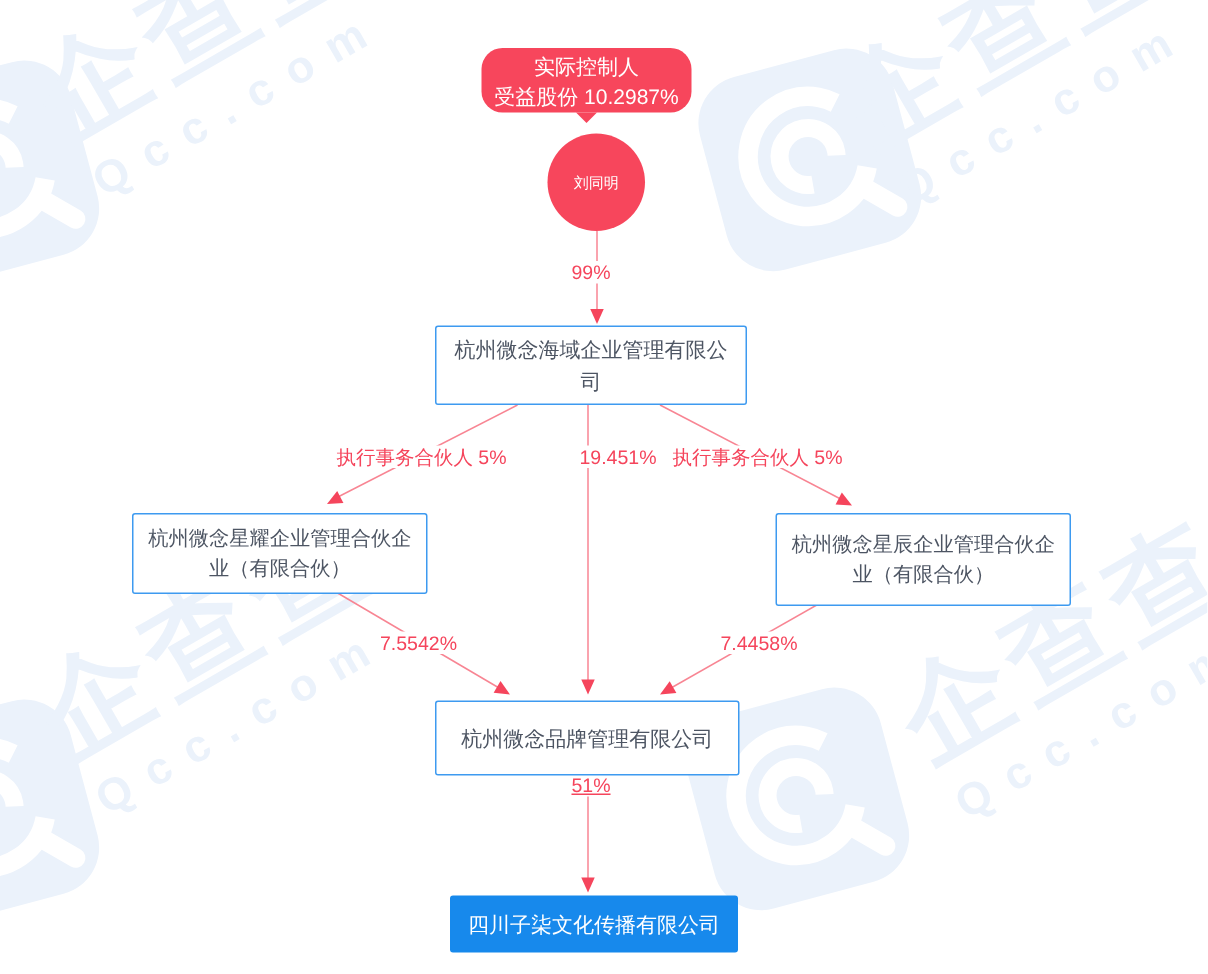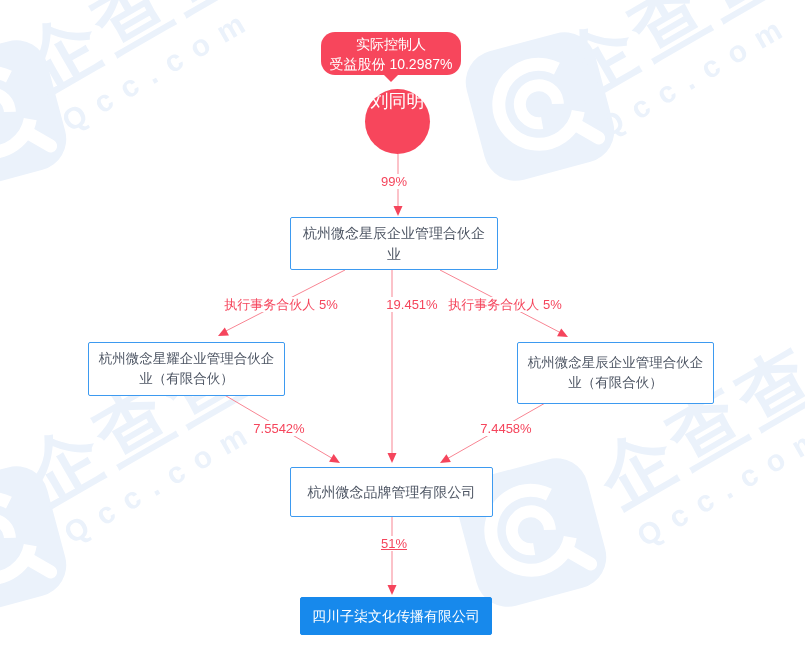--- a/index.html
+++ b/index.html
@@ -47,21 +47,21 @@
     color:#ffffff;font-size:14px;line-height:20px;text-align:center;
     display:flex;flex-direction:column;justify-content:center;
   }
   .tooltip-pointer{
     position:absolute;left:50%;bottom:-7px;transform:translateX(-50%);
     width:0;height:0;border-left:7px solid transparent;border-right:7px solid transparent;
     border-top:7px solid #F7465C;
   }
   .person{
     position:absolute;z-index:4;background:#F7465C;border-radius:50%;
-    color:#ffffff;font-size:18px;display:flex;justify-content:center;
+    color:#ffffff;font-size:10px;display:flex;align-items:center;justify-content:center;
   }
 </style>
 </head>
 <body>
 
 <div class="stage">
 
   <div class="wm-tile">
     <div class="wm-logo" style="left:-80px;top:42px;">
       <svg width="145" height="145" viewBox="0 0 145 145">
@@ -153,34 +153,34 @@
     <line x1="392" y1="517" x2="392" y2="590"></line>
     <polygon points="387.5,585 396.5,585 392,595"></polygon>
   </svg>
 
   <div class="edge-label" style="left:394px;top:174px;">99%</div>
   <div class="edge-label" style="left:281px;top:297px;">执行事务合伙人 5%</div>
   <div class="edge-label" style="left:393px;top:297px;margin-left:19px;">19.451%</div>
   <div class="edge-label" style="left:505px;top:297px;">执行事务合伙人 5%</div>
   <div class="edge-label" style="left:279px;top:421px;">7.5542%</div>
   <div class="edge-label" style="left:506px;top:421px;">7.4458%</div>
-  <div class="edge-label" style="left:394px;top:536px;text-decoration:underline;">51%</div>
+  <div class="edge-label" style="left:394px;top:516px;text-decoration:underline;">51%</div>
 
   <div class="tooltip" style="left:321px;top:32px;width:140px;height:43px;">
     <div>实际控制人</div>
     <div>受益股份 10.2987%</div>
     <div class="tooltip-pointer"></div>
   </div>
 
   <div class="person" style="left:365px;top:89px;width:65px;height:65px;">
     <span>刘同明</span>
   </div>
 
   <div class="node company" style="left:290px;top:217px;width:208px;height:53px;">
-    <span>杭州微念星辰企业管理合伙企业</span>
+    <span>杭州微念海域企业管理有限公司</span>
   </div>
 
   <div class="node company" style="left:64px;top:342px;width:197px;height:54px;font-size:13.5px;line-height:20px;padding:2px 5px;margin-left:24px;">
     <span>杭州微念星耀企业管理合伙企业（有限合伙）</span>
   </div>
 
   <div class="node company" style="left:517px;top:342px;width:197px;height:62px;font-size:13.5px;line-height:20px;padding:2px 5px;">
     <span>杭州微念星辰企业管理合伙企业（有限合伙）</span>
   </div>
 

